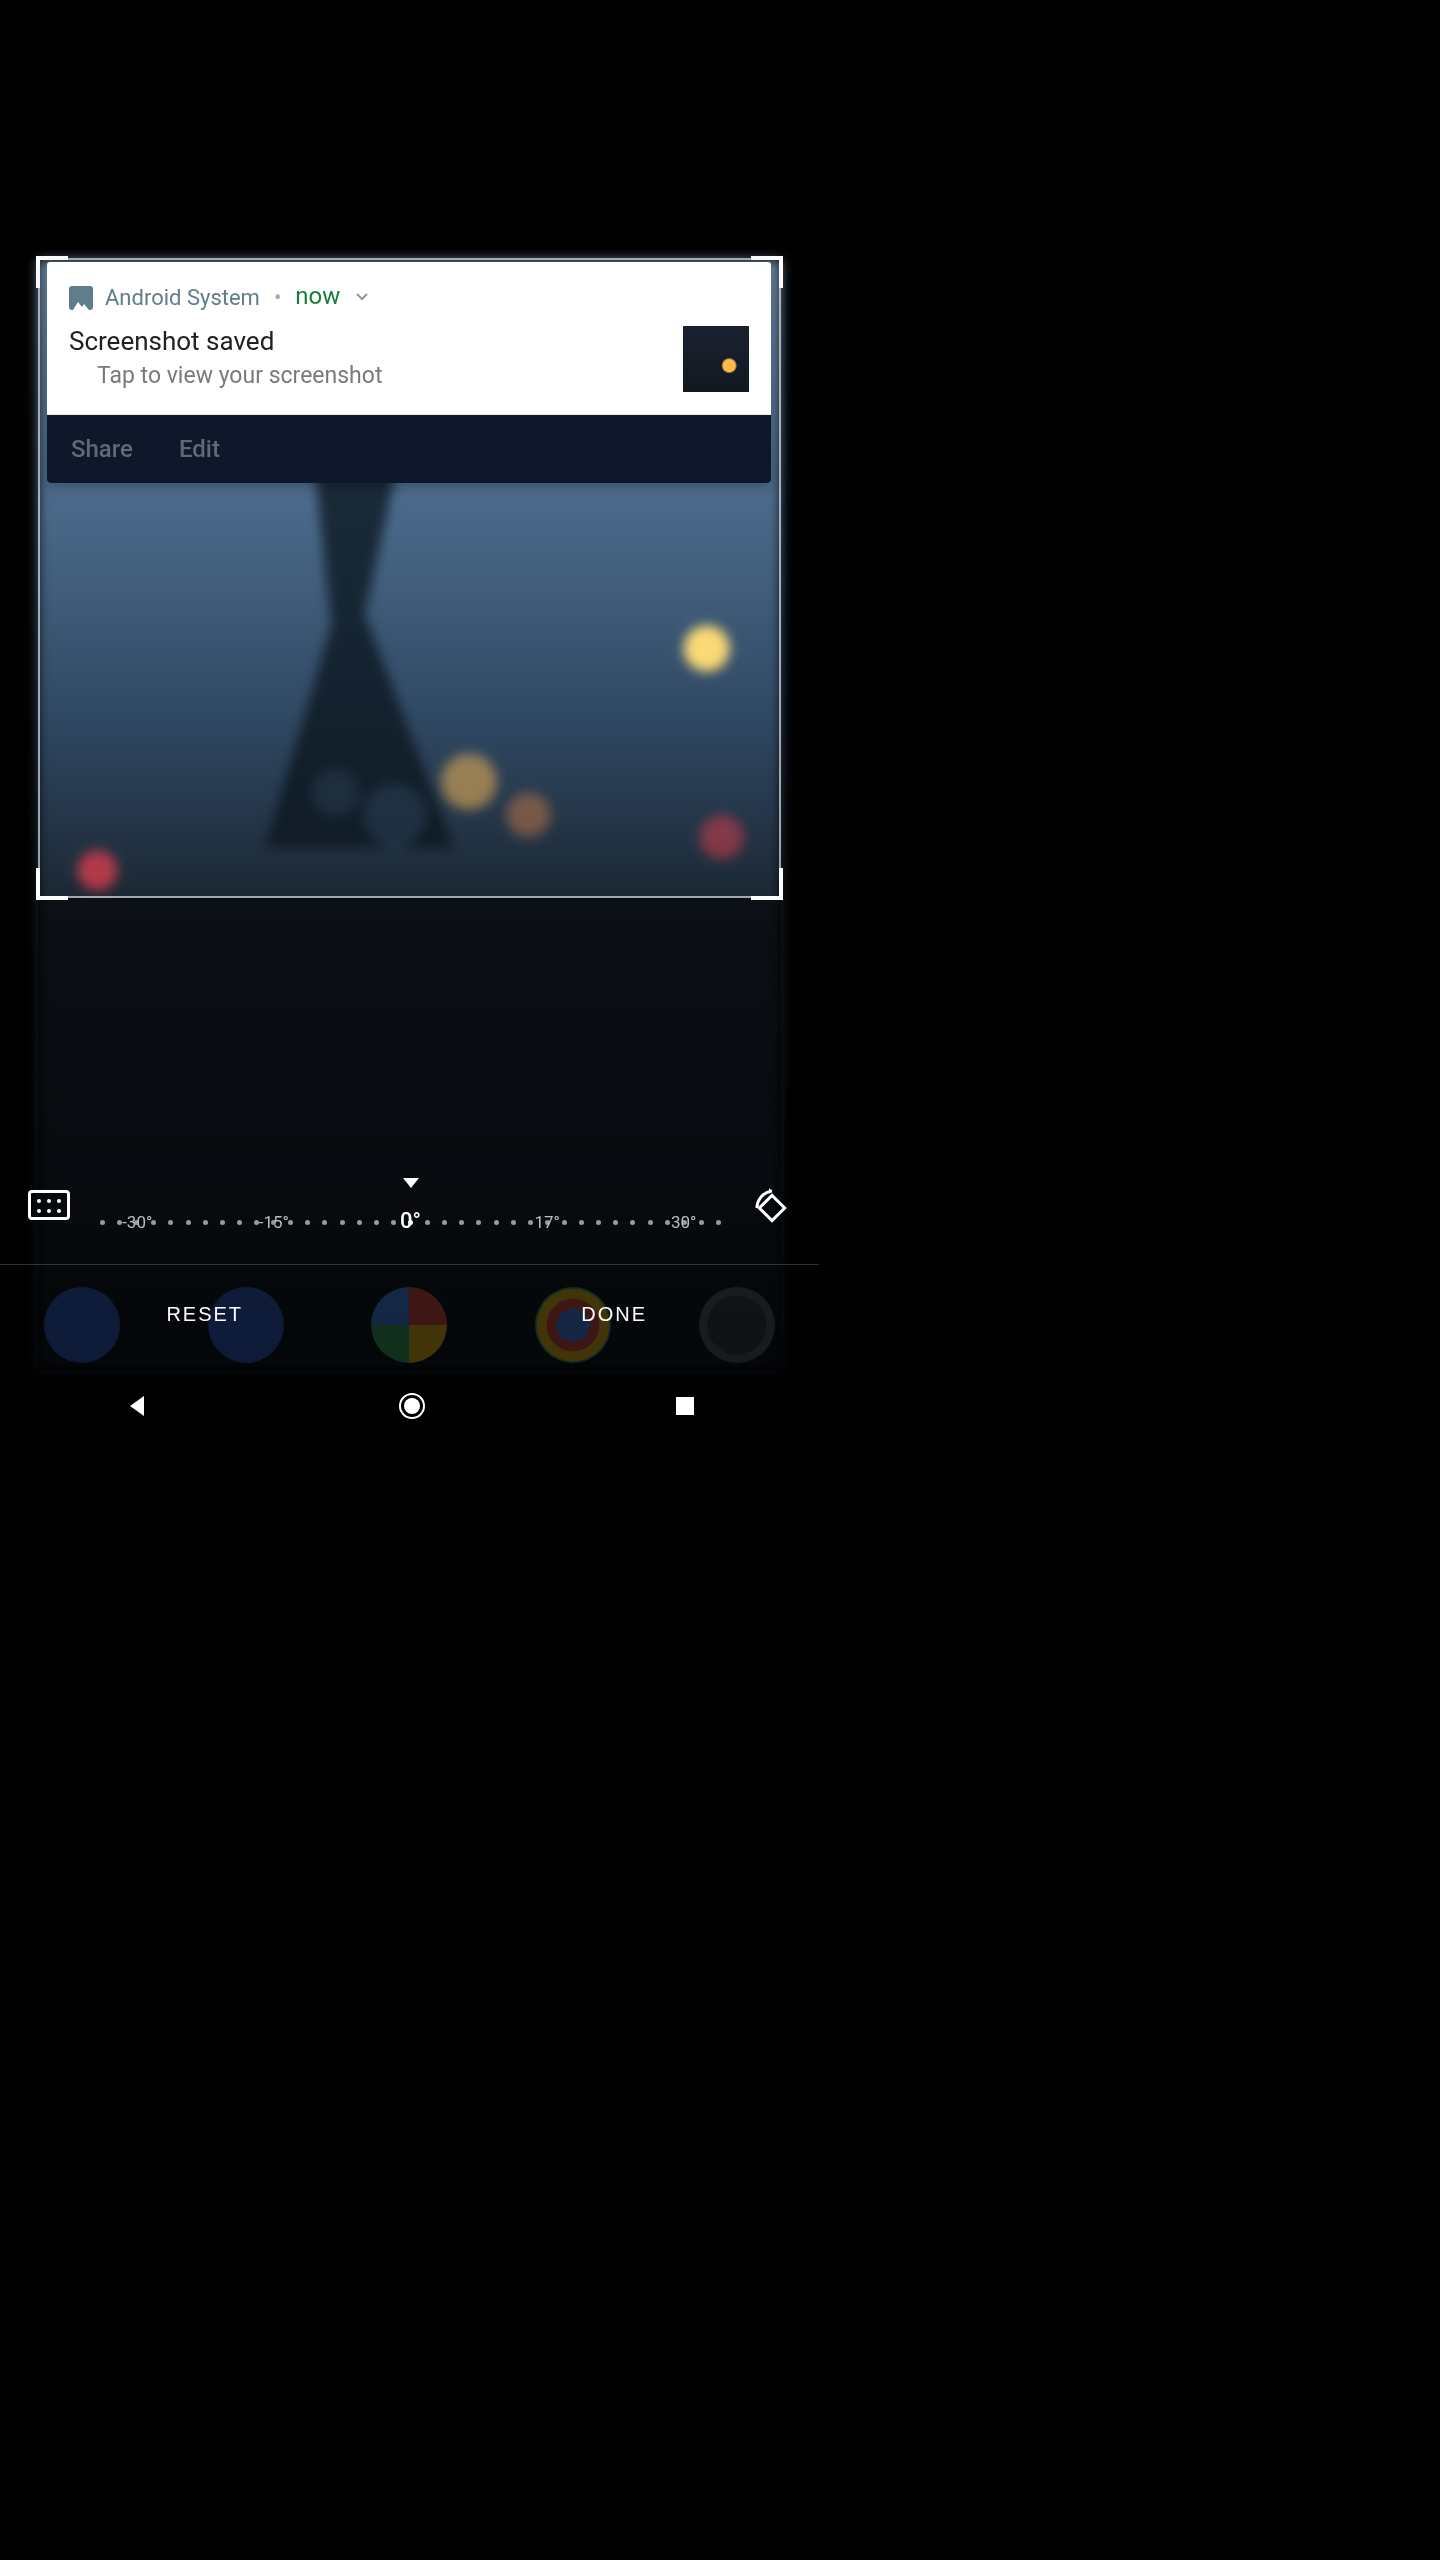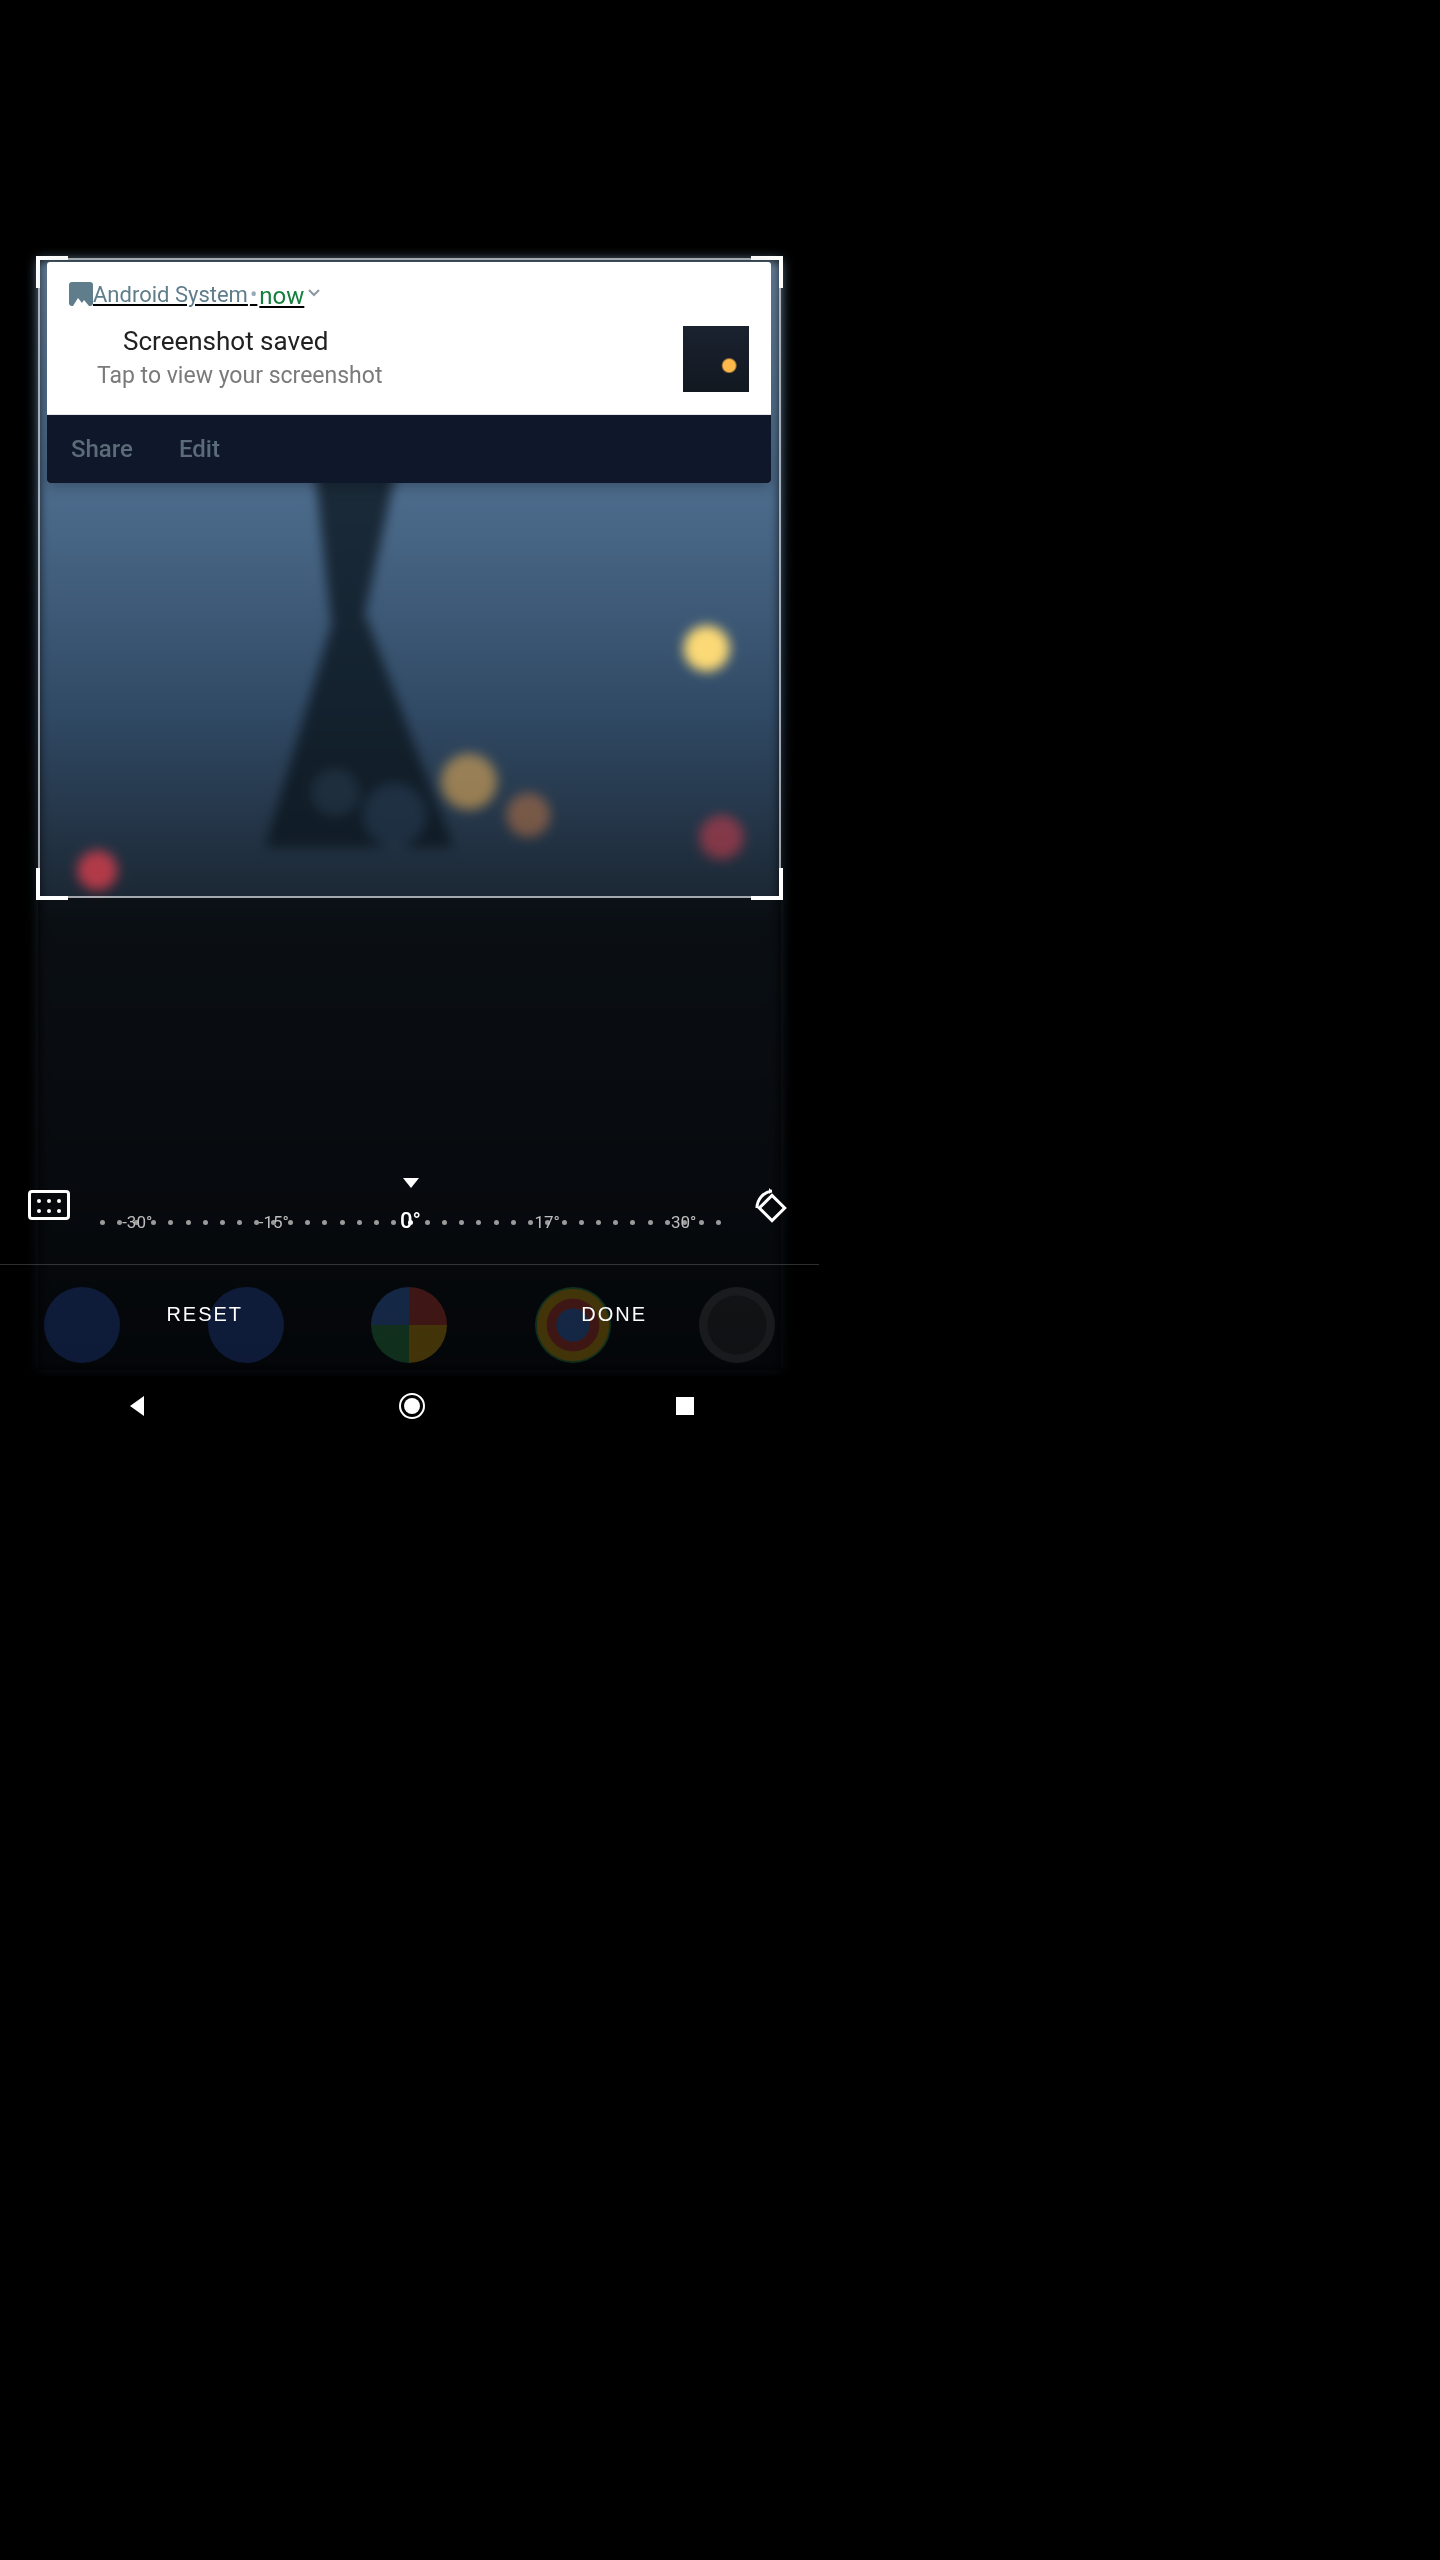--- a/index.html
+++ b/index.html
@@ -36,29 +36,29 @@
   .crop .c2::before, .crop .c2::after {
     content:""; position:absolute; width:28px; height:28px; border:4px solid #fff;
   }
   .crop::before   { left:-4px; top:-4px; border-right:none; border-bottom:none;}
   .crop::after    { right:-4px; top:-4px; border-left:none; border-bottom:none;}
   .crop .c2::before{ left:-4px; bottom:-4px; border-right:none; border-top:none;}
   .crop .c2::after { right:-4px; bottom:-4px; border-left:none; border-top:none;}
 
   
   .notif { position:absolute; left:47px; top:262px; width:724px; background:#fff; border-radius:3px; overflow:hidden; box-shadow:0 4px 14px rgba(0,0,0,.25);}
-  .notif-head{display:flex;align-items:flex-start;gap:0;padding:20px 22px 6px;text-decoration:underline;}
+  .notif-head{display:flex;align-items:flex-end;gap:12px;padding:20px 22px 6px;}
   .notif-ico{width:24px;height:24px;border-radius:3px;background:#607d8b;display:flex;align-items:flex-end;justify-content:center;}
   .notif-ico svg{width:16px;height:12px;}
   .notif-app{color:#607d8b;font-size:22px;}
   .dot{color:#9ab;font-size:22px;margin:0 2px;}
   .time{color:#15803d;font-size:24px;}
   .chev{color:#8a99a4;}
   .notif-body{display:flex;align-items:flex-start;justify-content:space-between;padding:10px 22px 22px;}
-  .notif-title{color:#212121;font-size:26px;margin-bottom:6px;text-align:center;}
+  .notif-title{color:#212121;font-size:26px;margin-bottom:6px;}
   .notif-sub{color:#7a7a7a;font-size:23px;margin-left:28px;}
   .thumb{width:66px;height:66px;background:
       radial-gradient(circle at 70% 60%,#ffb84a 0 6px,transparent 8px),
       linear-gradient(#1a2230,#121820);}
   .notif-actions{display:flex;gap:46px;padding:20px 24px;background:#0f172a;border-top:1px solid #e6e6e6;}
   .notif-actions span{color:#5b6b78;font-size:24px;font-weight:500;}
 
   
   .dial { position:absolute; left:28px; right:28px; top:1170px; height:70px; display:flex; align-items:center; color:#d8d8d8;}
   .aspect-btn{width:42px;height:30px;border:3px solid #fff;border-radius:4px;position:relative;margin-right:30px;flex:none;}

